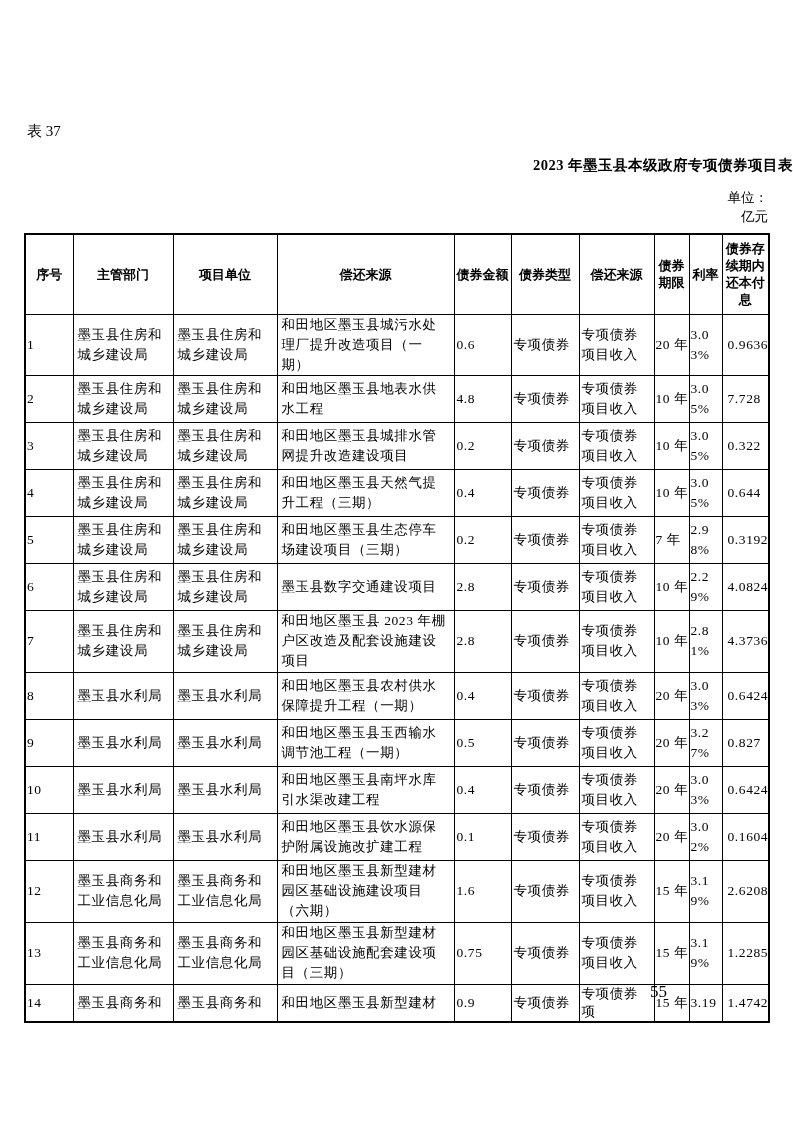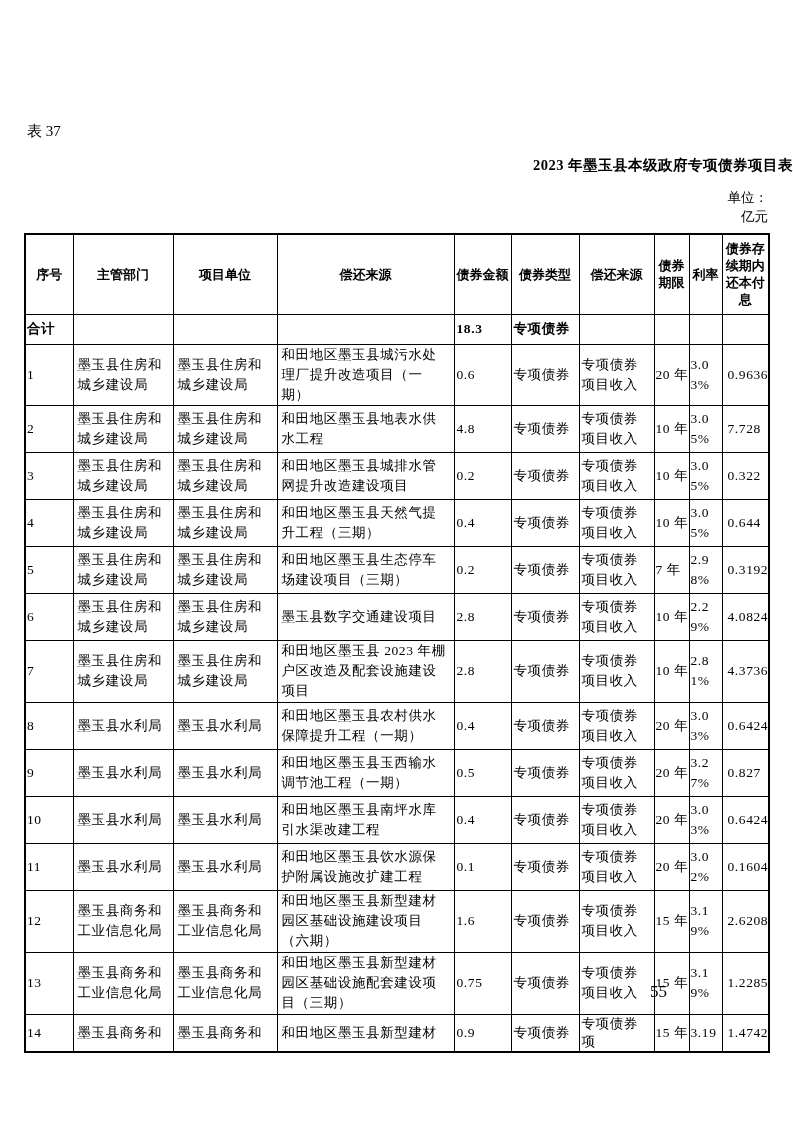--- a/index.html
+++ b/index.html
@@ -96,32 +96,20 @@
         <th>偿还来源</th>
         <th>债券金额</th>
         <th>债券类型</th>
         <th>偿还来源</th>
         <th>债券期限</th>
         <th>利率</th>
         <th>债券存续期内还本付息</th>
       </tr>
   </thead>
   <tbody id="table-body">
-    <tr class="row-total">
-      <td class="c-no">合计</td>
-      <td class="c-dept"></td>
-      <td class="c-unit"></td>
-      <td class="c-proj"></td>
-      <td class="c-amt total-amt">18.3</td>
-      <td class="c-type">专项债券</td>
-      <td class="c-src"></td>
-      <td class="c-term"></td>
-      <td class="c-rate"></td>
-      <td class="c-rep"></td>
-    </tr>
   <tr>
         <td class="c-no">1</td>
         <td class="c-dept">墨玉县住房和城乡建设局</td>
         <td class="c-unit">墨玉县住房和城乡建设局</td>
         <td class="c-proj">和田地区墨玉县城污水处理厂提升改造项目（一期）</td>
         <td class="c-amt">0.6</td>
         <td class="c-type">专项债券</td>
         <td class="c-src">专项债券项目收入</td>
         <td class="c-term">20 年</td>
         <td class="c-rate">3.03%</td>

